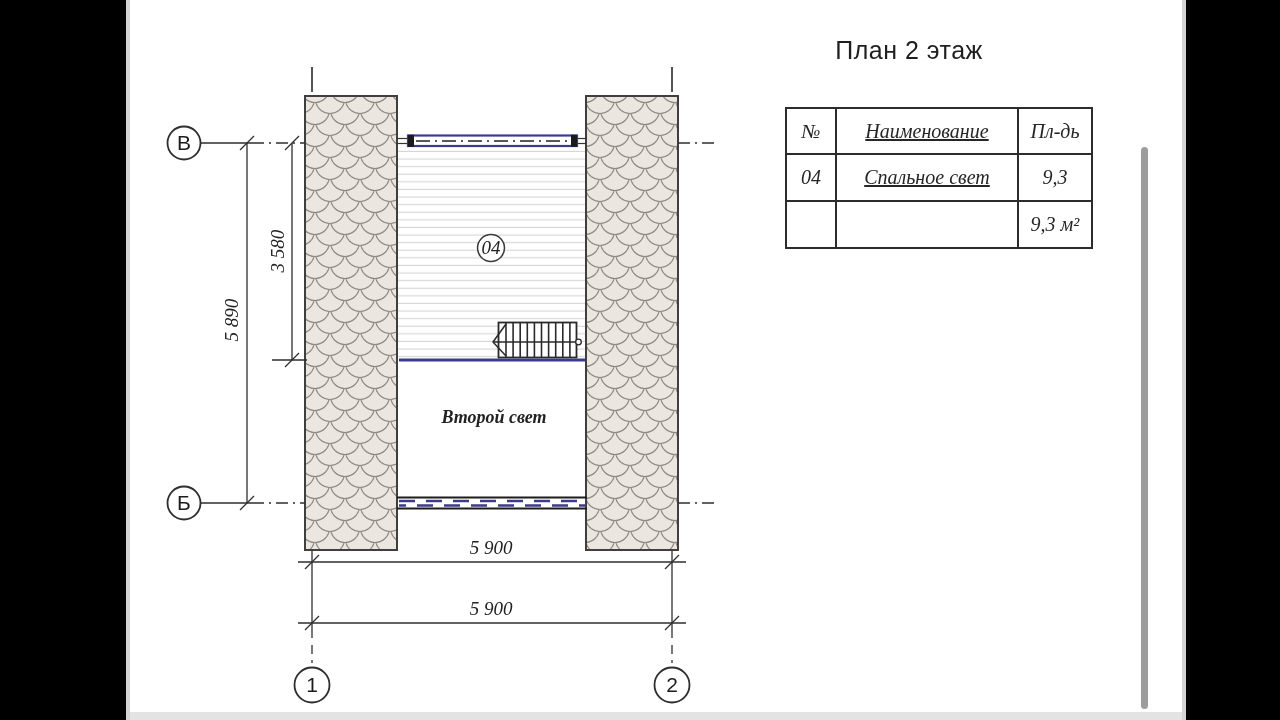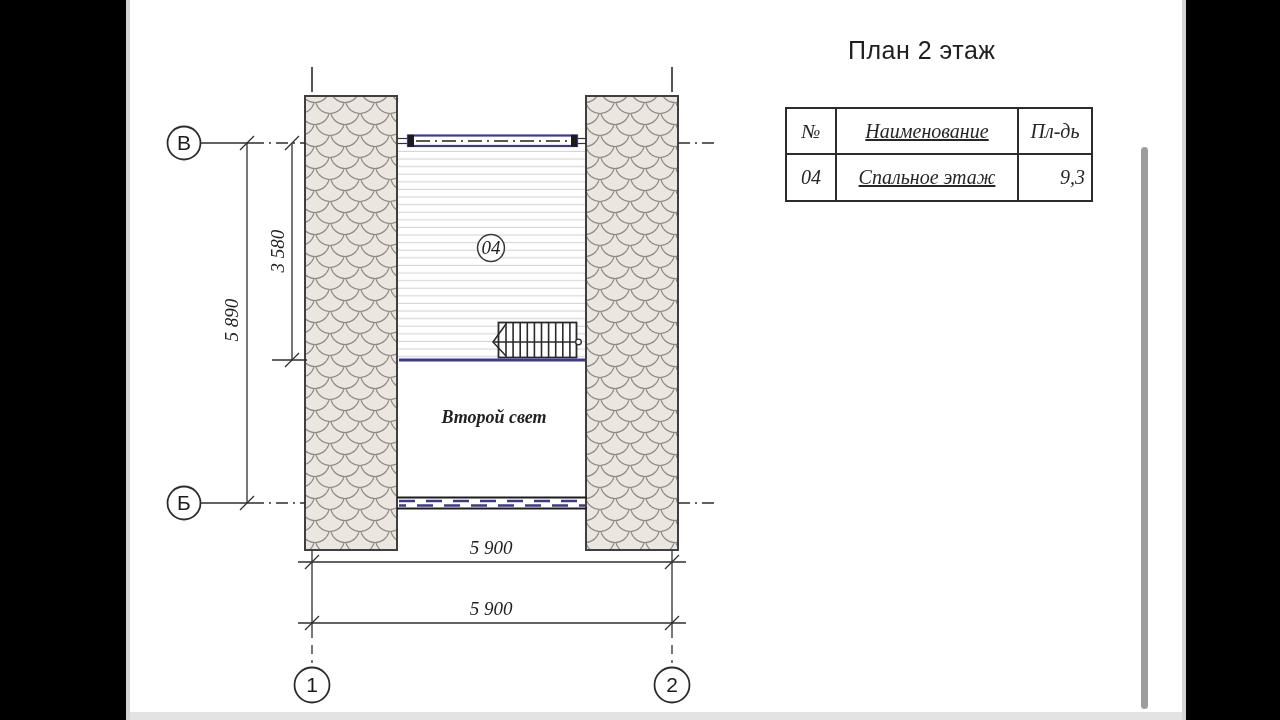--- a/index.html
+++ b/index.html
@@ -14,35 +14,35 @@
   }
   .bottom-strip{
     position:absolute;left:130px;bottom:0;width:1052px;height:8px;
     background:#e3e3e3;
   }
   .scrollbar-thumb{
     position:absolute;left:1141px;top:147px;width:7px;height:562px;
     background:#9d9d9d;border-radius:4px;
   }
   .page-title{
-    position:absolute;left:848px;top:36px;width:250px;
-    text-align:left;font-size:25px;color:#1f1f1f;letter-spacing:.5px;
+    position:absolute;left:784px;top:36px;width:250px;
+    text-align:center;font-size:25px;color:#1f1f1f;letter-spacing:.5px;
   }
   table.legend{
     position:absolute;left:785px;top:107px;border-collapse:collapse;
     font-family:"Liberation Serif",serif;font-style:italic;
     font-size:20px;color:#262626;table-layout:fixed;
   }
   table.legend td{
     border:2px solid #2c2c2c;padding:0 6px;background:#fff;
     overflow:hidden;white-space:nowrap;
   }
   td.c-num{width:36px;text-align:center;}
   td.c-name{width:168px;text-align:center;text-decoration:underline;}
-  td.c-area{width:60px;text-align:right;}
+  td.c-area{width:60px;text-align:center;}
   tr.h-row td{height:44px;text-align:center;}
   tr.b-row td{height:45px;}
   svg{position:absolute;left:0;top:0;}
   svg text{font-family:"Liberation Serif",serif;font-style:italic;fill:#222;}
   svg text.axis-letter{font-family:"Liberation Sans",sans-serif;font-style:normal;font-size:21px;fill:#1c1c1c;}
   svg text.dim{font-size:19px;}
 </style>
 </head>
 <body>
 
@@ -53,22 +53,27 @@
 
 <table class="legend">
   <tbody>
       <tr class="h-row">
     <td class="c-num">№</td>
     <td class="c-name">Наименование</td>
     <td class="c-area">Пл-дь</td>
   </tr>
   <tr class="b-row">
     <td class="c-num">04</td>
-    <td class="c-name">Спальное этаж</td>
+    <td class="c-name">Спальное свет</td>
     <td class="c-area">9,3</td>
+  </tr>
+  <tr class="b-row">
+    <td class="c-num"></td>
+    <td class="c-name"></td>
+    <td class="c-area">9,3 м²</td>
   </tr>
 </tbody>
   </table>
 
 <svg width="1280" height="720" viewBox="0 0 1280 720">
   <defs>
     <pattern id="shingle" width="30" height="22" patternUnits="userSpaceOnUse">
       <rect width="30" height="22" fill="#ece6e1"></rect>
       <g stroke="#8f8a84" stroke-width="1.2" fill="#ece6e1">
         <circle cx="15" cy="22" r="14.5"></circle>

